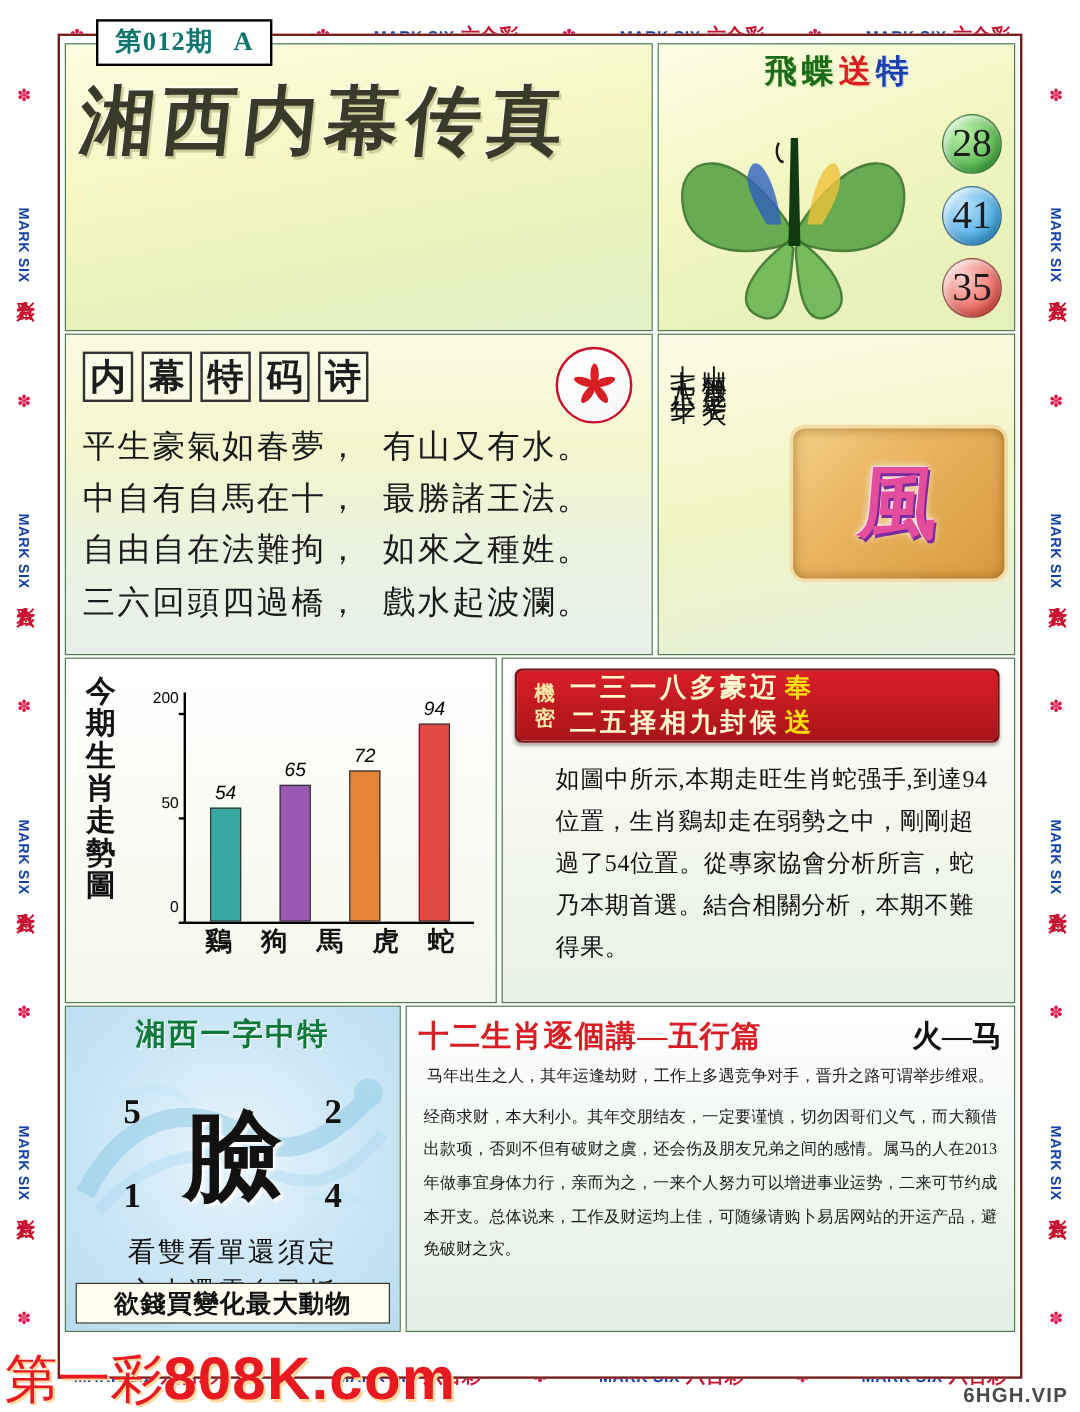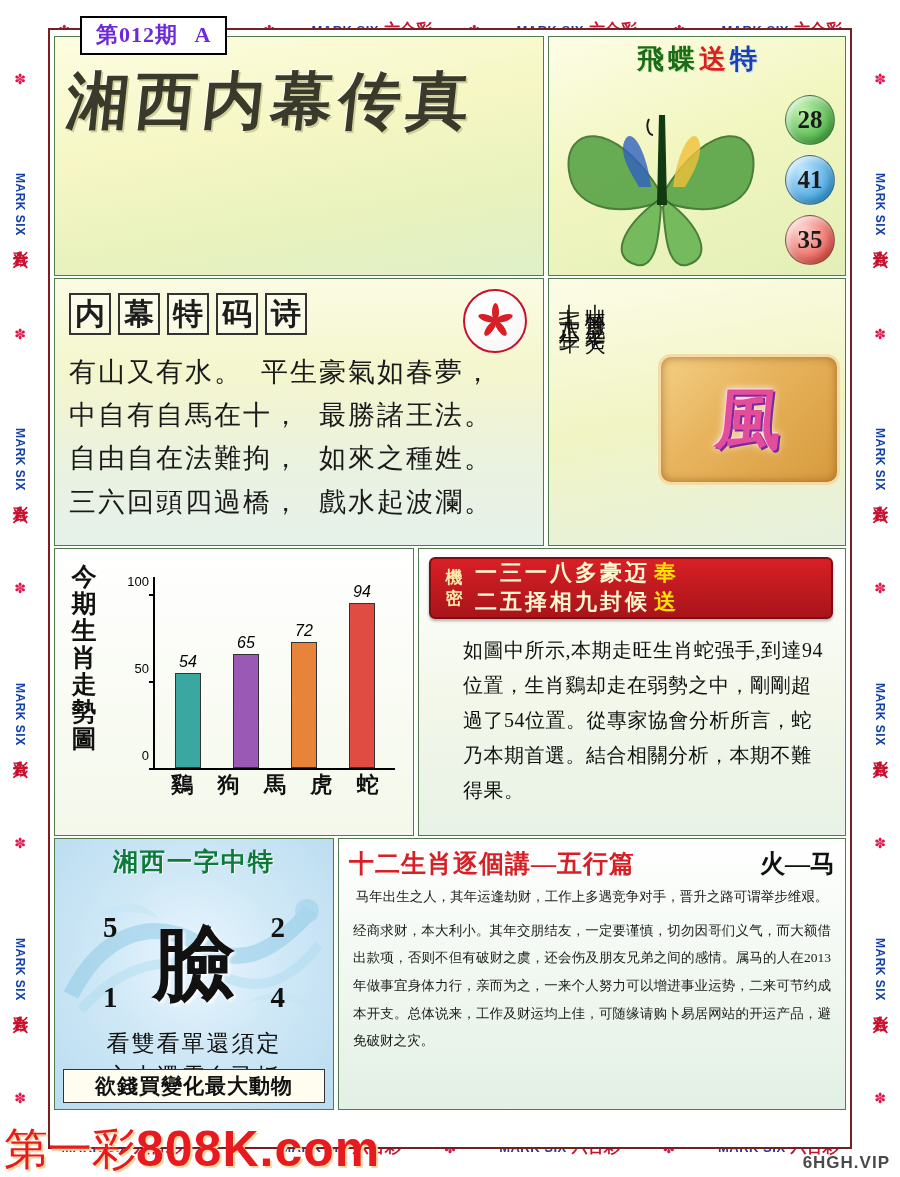--- a/index.html
+++ b/index.html
@@ -55,21 +55,21 @@
     position:absolute; left:48px; top:28px; width:804px; height:1121px;
     border:2px solid #7a1f1f;
     background:#ffffff;
   }
 
   
   .issue-tag {
     position:absolute; left:30px; top:-14px;
     background:#ffffff; border:2px solid #000;
     padding:2px 14px 3px 14px;
-    font-size:22px; font-weight:bold; color:#6d28d9;
+    font-size:22px; font-weight:bold; color:#0f766e;
     font-family:"Liberation Serif", serif;
     letter-spacing:1px;
     z-index:5;
   }
   .issue-tag .sub { margin-left:10px; }
 
   
   .panel { position:absolute; }
   .title-panel {
     left:4px; top:6px; width:490px; height:240px;
@@ -101,21 +101,21 @@
     font-size:27px; font-weight:bold;
   }
   .bfly-title .c1 { color:#1b6b1b; text-shadow:1px 1px 0 #cfe9a0; }
   .bfly-title .c2 { color:#d81f26; text-shadow:1px 1px 0 #ffd9a0; }
   .bfly-title .c3 { color:#1c3fb0; text-shadow:1px 1px 0 #bcd6ff; }
 
   .balls { position:absolute; right:10px; top:58px; }
   .ball {
     width:50px; height:50px; border-radius:50%;
     display:flex; align-items:center; justify-content:center;
-    font-size:25px; font-weight:bold; color:#1b1b1b;
+    font-size:33px; font-weight:normal; color:#1b1b1b;
     font-family:"Liberation Serif", serif;
     margin-bottom:10px;
     border:1px solid rgba(0,0,0,.35);
     box-shadow:inset -3px -4px 7px rgba(0,0,0,.22), inset 3px 3px 6px rgba(255,255,255,.75);
   }
   .ball.green { background:radial-gradient(circle at 34% 30%, #bff0ab, #4bb446 75%); }
   .ball.blue  { background:radial-gradient(circle at 34% 30%, #bfe4fb, #3ea3e0 75%); }
   .ball.red   { background:radial-gradient(circle at 34% 30%, #ffd2ce, #e8564d 78%); }
 
   
@@ -513,22 +513,22 @@
           <div class="petal" style="transform:rotate(0deg)"></div>
           <div class="petal" style="transform:rotate(72deg)"></div>
           <div class="petal" style="transform:rotate(144deg)"></div>
           <div class="petal" style="transform:rotate(216deg)"></div>
           <div class="petal" style="transform:rotate(288deg)"></div>
         </div>
       </div>
 
       <div class="poem-lines">
         <div class="row">
+          <span>平生豪氣如春夢，</span>
           <span>有山又有水。</span>
-          <span>平生豪氣如春夢，</span>
         </div>
         <div class="row">
           <span>中自有自馬在十，</span>
           <span>最勝諸王法。</span>
         </div>
         <div class="row">
           <span>自由自在法難拘，</span>
           <span>如來之種姓。</span>
         </div>
         <div class="row">
@@ -551,21 +551,21 @@
     <div class="panel chart-panel">
       <div class="chart-title">今期生肖走勢圖</div>
       <div class="plot">
         <div class="axis-y"></div>
         <div class="axis-x"></div>
 
         <div class="ytick" style="bottom:32px;">0</div>
         <div class="ytickmark" style="bottom:32px;"></div>
         <div class="ytick" style="bottom:119px;">50</div>
         <div class="ytickmark" style="bottom:119px;"></div>
-        <div class="ytick" style="bottom:206px;">100</div>
+        <div class="ytick" style="bottom:206px;">200</div>
         <div class="ytickmark" style="bottom:206px;"></div>
 
         <div class="bars">
           <div class="barwrap">
             <span class="barval">54</span>
             <div class="bar" style="height:95px;background:#3aa8a0;"></div>
           </div>
           <div class="barwrap">
             <span class="barval">65</span>
             <div class="bar" style="height:114px;background:#9b59b6;"></div>

